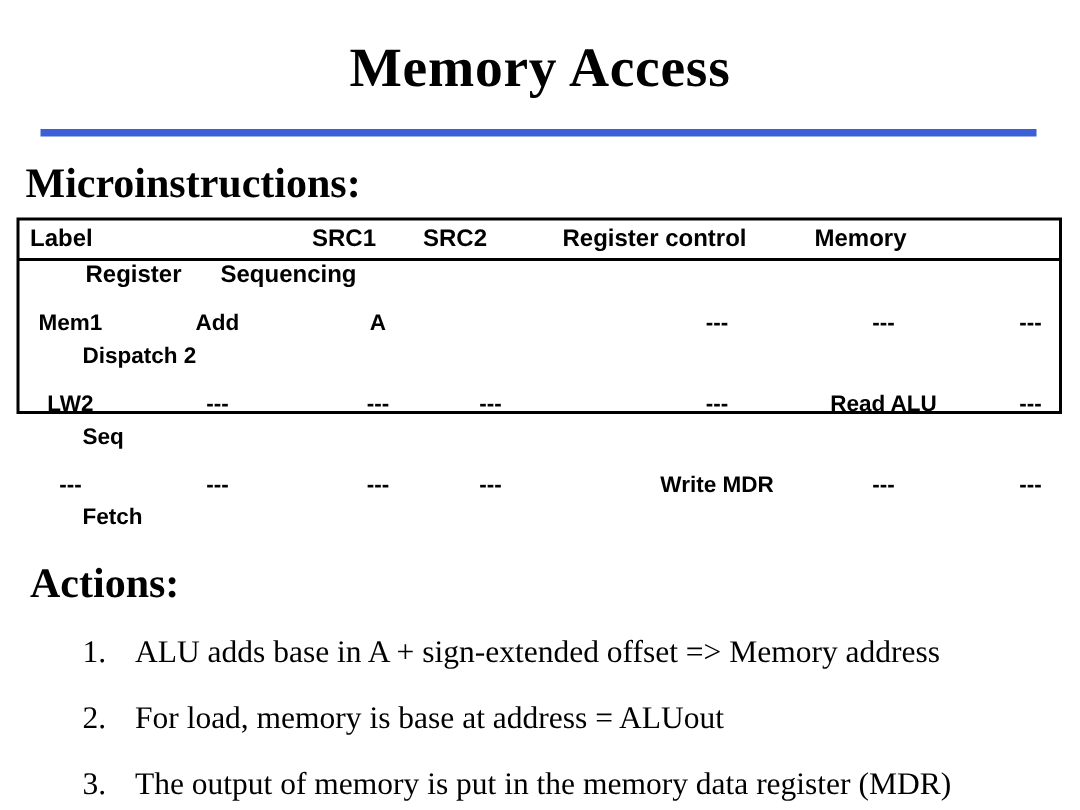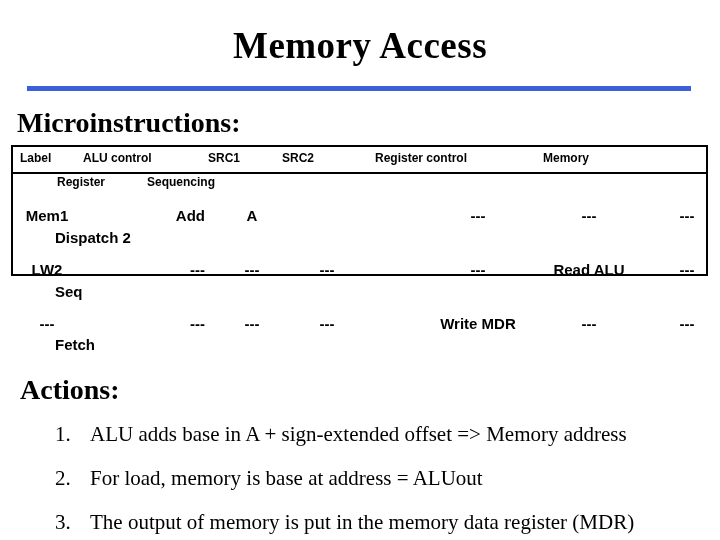--- a/index.html
+++ b/index.html
@@ -53,41 +53,41 @@
     border: 2px solid #000;
   }
   .tdivider {
     position: absolute;
     top: 172px; left: 12px;
     width: 695px; height: 2px;
     background: #000;
   }
   .trow { position: absolute; left: 0; width: 720px; height: 18px; }
   .trow span { position: absolute; white-space: nowrap; }
-  .hdr { font-size: 12px; text-decoration: underline; }
+  .hdr { font-size: 16px; text-decoration: underline; }
   .hrow1 { top: 151px; }
   .hrow2 { top: 175px; }
   .h0 { left: 20px; }
   .h1 { left: 83px; }
   .h2 { left: 208px; }
   .h3 { left: 282px; }
   .h4 { left: 375px; }
   .h5 { left: 543px; }
   .p0 { left: 57px; }
   .p1 { left: 147px; }
 
   .body-row { font-size: 15px; }
   .r1a { top: 207px; }
   .r1b { top: 229px; }
   .r2a { top: 261px; }
   .r2b { top: 283px; }
   .r3a { top: 315px; }
   .r3b { top: 336px; }
   .c0 { left: 2px;   width: 90px;  text-align: center; }
-  .c1 { left: 85px;  width: 120px; text-align: right; }
+  .c1 { left: 85px;  width: 120px; text-align: center; }
   .c2 { left: 192px; width: 120px; text-align: center; }
   .c3 { left: 267px; width: 120px; text-align: center; }
   .c4 { left: 418px; width: 120px; text-align: center; }
   .c5 { left: 529px; width: 120px; text-align: center; }
   .c6 { left: 627px; width: 120px; text-align: center; }
   .cseq { left: 55px; }
 
   
   .action-item { position: absolute; left: 0; width: 720px; font-size: 21px; }
   .action-item .num  { position: absolute; left: 55px; }
@@ -105,21 +105,20 @@
   <div class="rule" style="background: rgb(60, 95, 216);"></div>
 
   <h2 class="section-heading micro-heading">Microinstructions:</h2>
 
   <div class="tbl">
     <div class="tbox"></div>
     <div class="tdivider"></div>
 
     <div class="trow hdr hrow1">
       <span class="h0">Label</span>
-      <span class="h1">ALU control</span>
       <span class="h2">SRC1</span>
       <span class="h3">SRC2</span>
       <span class="h4">Register control</span>
       <span class="h5">Memory</span>
     </div>
     <div class="trow hdr hrow2">
       <span class="p0">Register</span>
       <span class="p1">Sequencing</span>
     </div>
 

